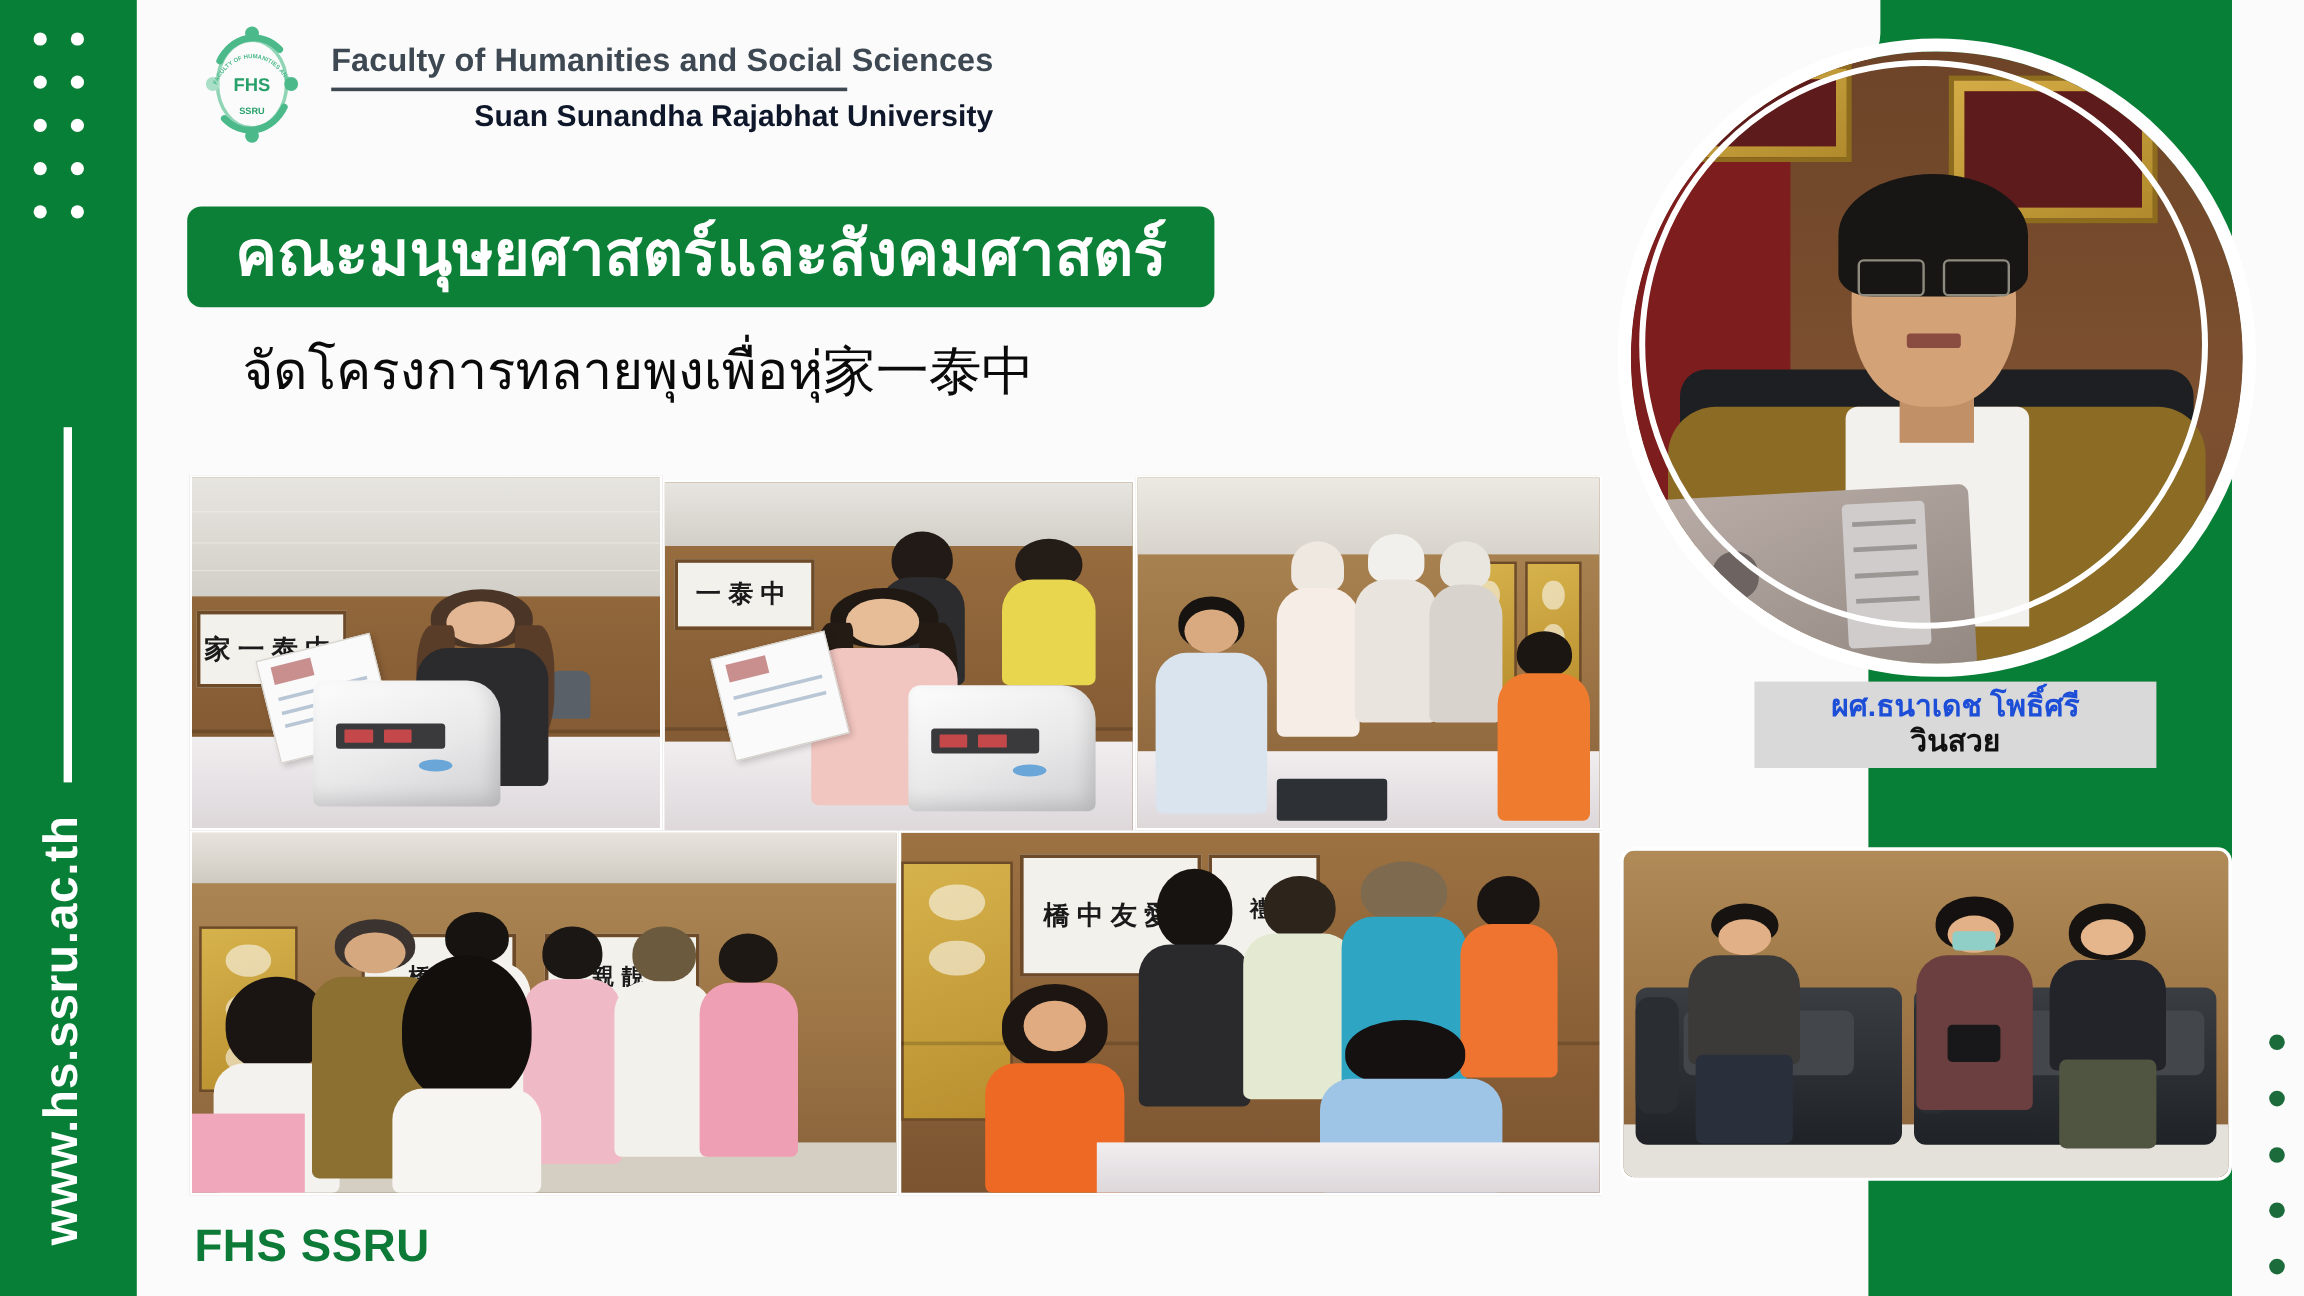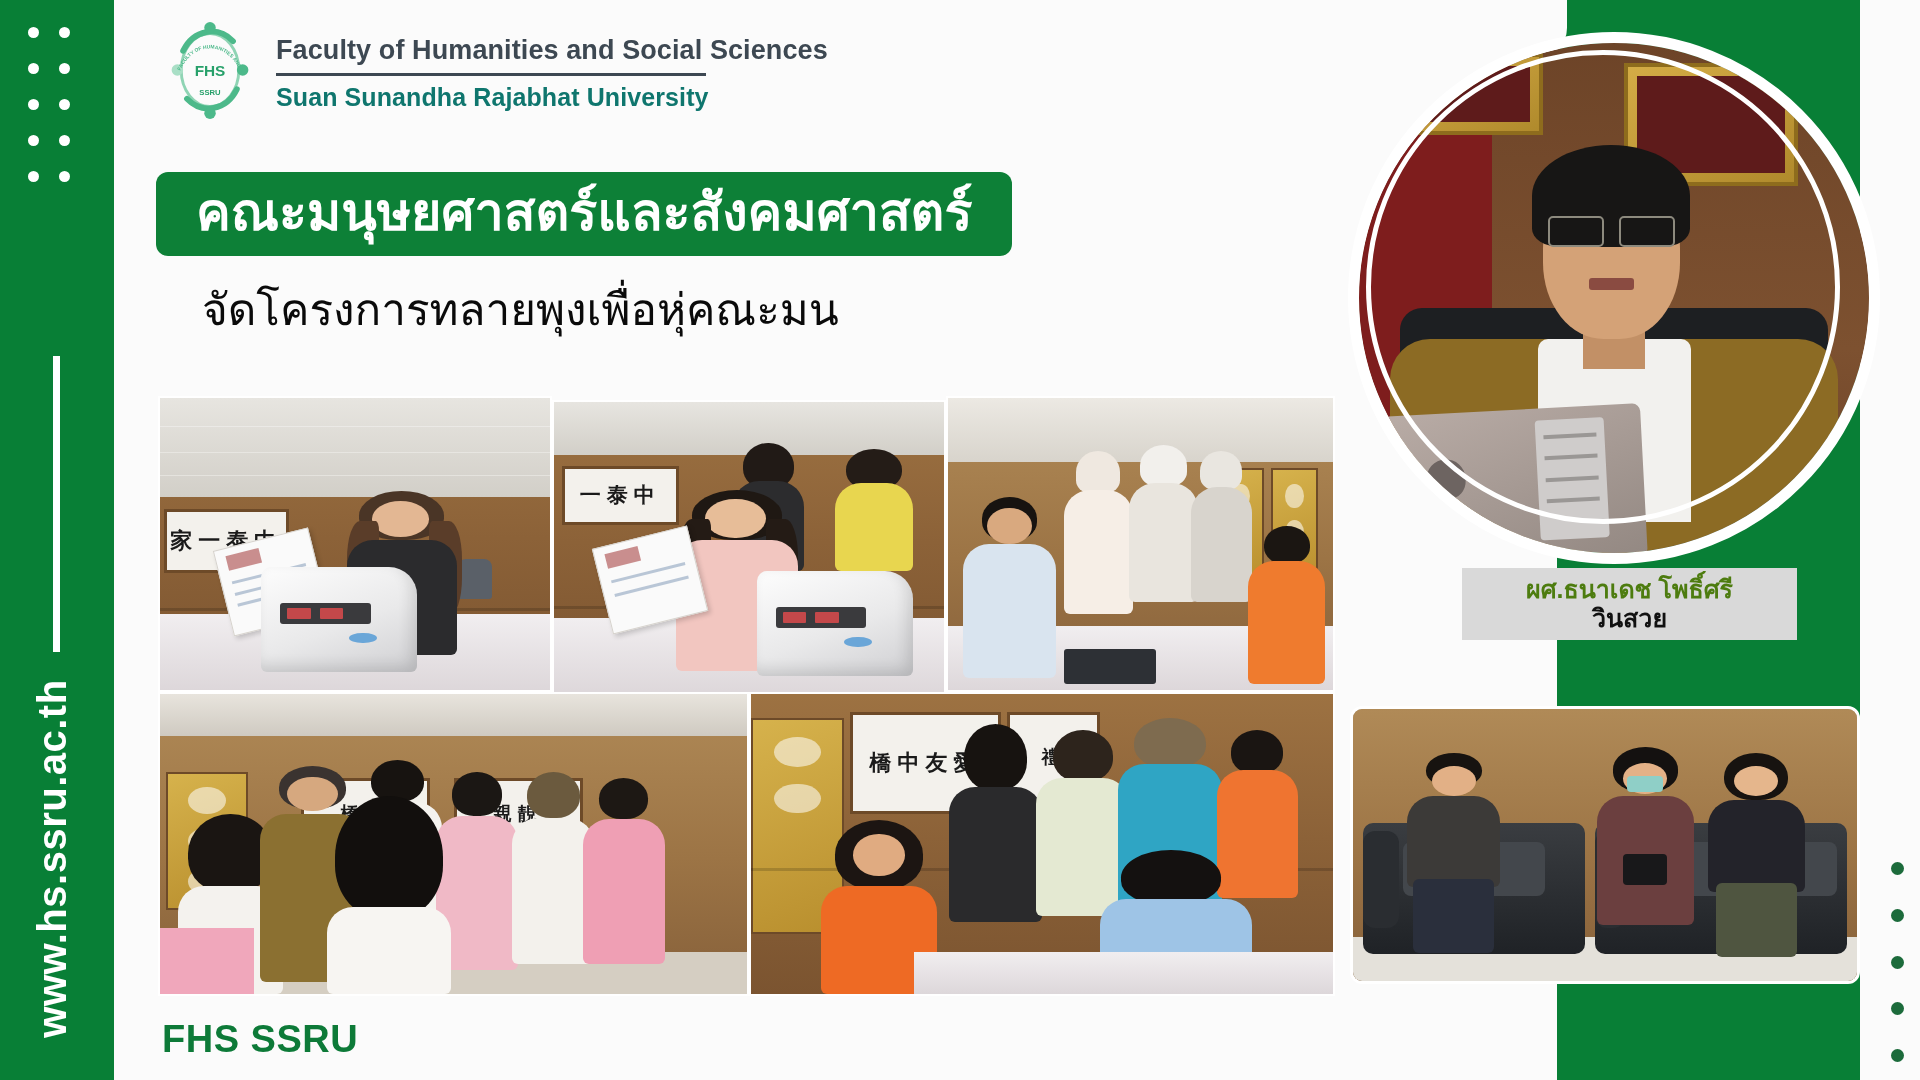--- a/index.html
+++ b/index.html
@@ -89,22 +89,22 @@
   .brand{ padding-top:6px; }
   .brand .l1{
     font-size:27px; font-weight:bold; color:#3d4852;
     letter-spacing:.1px; white-space:nowrap;
   }
   .brand .rule{
     height:3px; background:#3d4852;
     margin:7px 0 7px 0; width:430px;
   }
   .brand .l2{
-    font-size:25px; font-weight:bold; color:#0f766e;
-    letter-spacing:.1px; white-space:nowrap;
+    font-size:25px; font-weight:bold; color:#0f172a;
+    letter-spacing:.1px; white-space:nowrap;text-align:right;
   }
 
   
   .title-banner{
     position:absolute; left:156px; top:172px;
     background:#0d8037;
     border-radius:12px;
     padding:14px 40px 18px 40px;
     z-index:10;
   }
@@ -267,21 +267,21 @@
 
   .name-card{
     position:absolute;
     left:1462px; top:568px;
     width:335px; height:72px;
     background:#d9d9d9;
     display:flex; flex-direction:column;
     align-items:center; justify-content:center;
     z-index:14;
   }
-  .name-card .n1{ font-size:25px; font-weight:bold; color:#4d7c0f; line-height:1.15; white-space:nowrap; }
+  .name-card .n1{ font-size:25px; font-weight:bold; color:#1d4ed8; line-height:1.15; white-space:nowrap; }
   .name-card .n2{ font-size:25px; font-weight:bold; color:#111; line-height:1.15; white-space:nowrap; }
 
   
   .ph-6{
     position:absolute;
     left:1350px; top:706px;
     width:510px; height:278px;
     border-radius:12px;
     overflow:hidden;
     border:3px solid #ffffff;
@@ -351,21 +351,21 @@
   <div class="brand">
     <div class="l1">Faculty of Humanities and Social Sciences</div>
     <div class="rule"></div>
     <div class="l2">Suan Sunandha Rajabhat University</div>
   </div>
 </div>
 
 <div class="title-banner">
   <div class="t">คณะมนุษยศาสตร์และสังคมศาสตร์</div>
 </div>
-<div class="subtitle">จัดโครงการทลายพุงเพื่อหุ่คณะมน</div>
+<div class="subtitle">จัดโครงการทลายพุงเพื่อหุ่家一泰中</div>
 
 <div class="grid">
 
   <div class="ph ph-1">
     <div class="scene">
       <div class="wall-wood"></div>
       <div class="ceil">
         <div class="tile" style="top:28%"></div>
           <div class="tile" style="top:54%"></div>
           <div class="tile" style="top:78%"></div>

